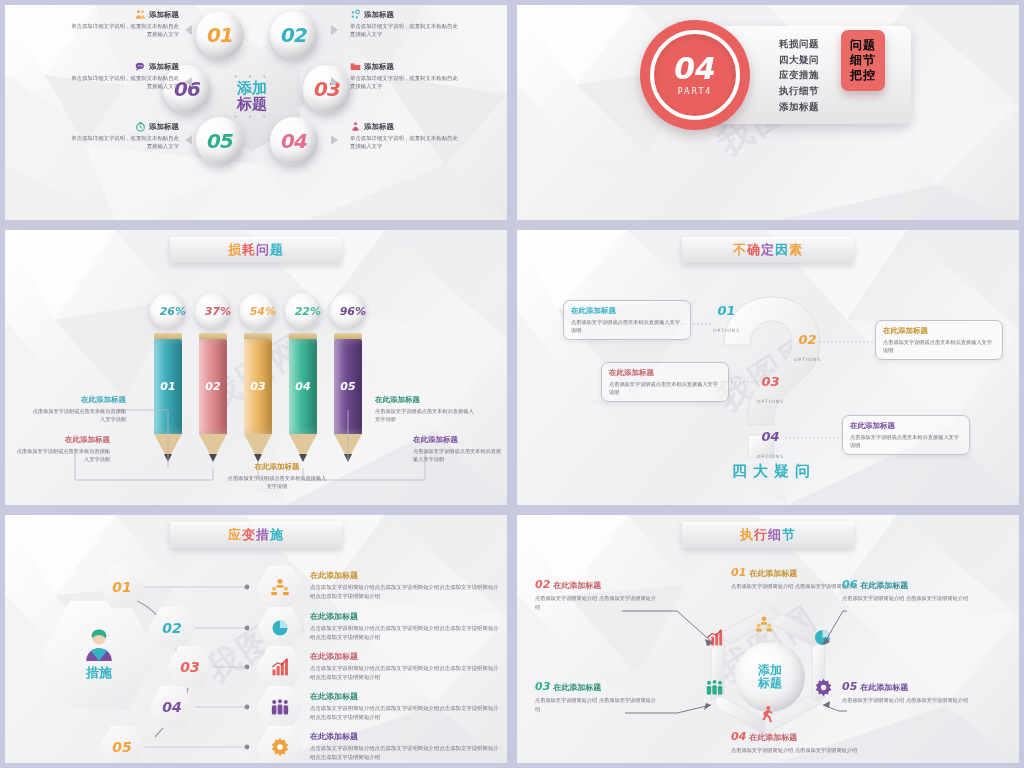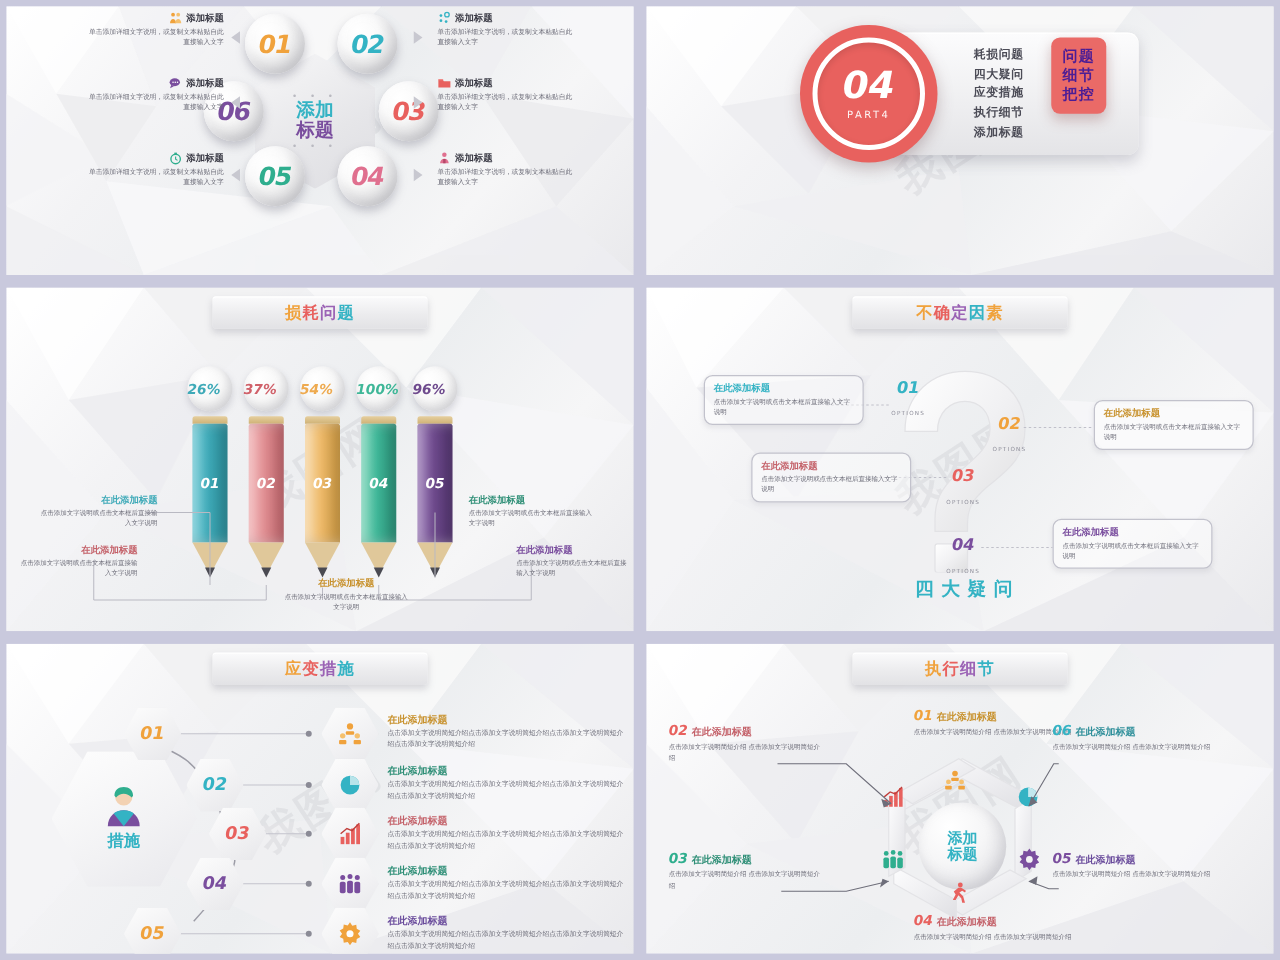--- a/index.html
+++ b/index.html
@@ -92,28 +92,28 @@
     box-shadow:0 5px 11px rgba(120,120,135,.3), inset 0 1px 0 #fff;
     padding:10px 14px 10px 66px;
   }
   .plaque li{list-style:none;font-size:9.5px;font-weight:bold;color:#4c4c57;line-height:1.65;letter-spacing:.5px;}
   .plaque ul{margin:0;padding:0;}
   .redtag{
     position:absolute;border-radius:7px;background:#ea6a67;
     box-shadow:0 5px 10px rgba(150,95,95,.38);
     padding:8px 9px;text-align:center;
   }
-  .redtag div{color:#4c1d95;font-size:12px;font-weight:bold;line-height:1.25;letter-spacing:1px;}
+  .redtag div{color:#000000;font-size:12px;font-weight:bold;line-height:1.25;letter-spacing:1px;}
 
   
   .pbulb{
     position:absolute;width:36px;height:36px;border-radius:50%;
     background:radial-gradient(circle at 34% 28%,#fff 0%,#f8f8f8 45%,#e8e8e8 80%,#dcdcdc 100%);
     box-shadow:0 3px 6px rgba(120,120,135,.28), inset -3px -3px 7px rgba(160,160,170,.3);
-    display:flex;align-items:center;justify-content:flex-start;
+    display:flex;align-items:center;justify-content:flex-end;
   }
   .pbulb b{font-size:11px;font-style:italic;}
   .pencil{position:absolute;width:28px;}
   .pbody{height:95px;border-radius:2px 2px 0 0;display:flex;align-items:center;justify-content:center;
          box-shadow:inset -6px 0 10px rgba(0,0,0,.13), inset 5px 0 9px rgba(255,255,255,.38);}
   .pbody span{color:#fff;font-size:11px;font-weight:bold;font-style:italic;}
   .ptip{width:0;height:0;border-left:14px solid transparent;border-right:14px solid transparent;border-top:26px solid #e0c89a;}
   .plead{width:0;height:0;margin:-6px auto 0;border-left:4px solid transparent;border-right:4px solid transparent;border-top:8px solid #4a4a52;}
   .pferrule{height:6px;border-radius:2px 2px 0 0;background:linear-gradient(180deg,#e6cf9f,#cfb276);}
   .pcap{
@@ -368,21 +368,21 @@
     <div class="pbulb" style="left:145px;top:63px;">
         <b style="color:#3faab8">26%</b>
       </div>
     <div class="pbulb" style="left:190px;top:63px;">
         <b style="color:#d0616a">37%</b>
       </div>
     <div class="pbulb" style="left:235px;top:63px;">
         <b style="color:#eeaa4f">54%</b>
       </div>
     <div class="pbulb" style="left:280px;top:63px;">
-        <b style="color:#3fb798">100%</b>
+        <b style="color:#3fb798">22%</b>
       </div>
     <div class="pbulb" style="left:325px;top:63px;">
         <b style="color:#6f4b8e">96%</b>
       </div>
 
     <div class="pencil" style="left:149px;top:103px;">
       <div class="pferrule"></div>
       <div class="pbody" style="background:linear-gradient(90deg,#5cc2cf,#3faab8 45%,#2a8d9a);">
           <span>01</span>
         </div>

